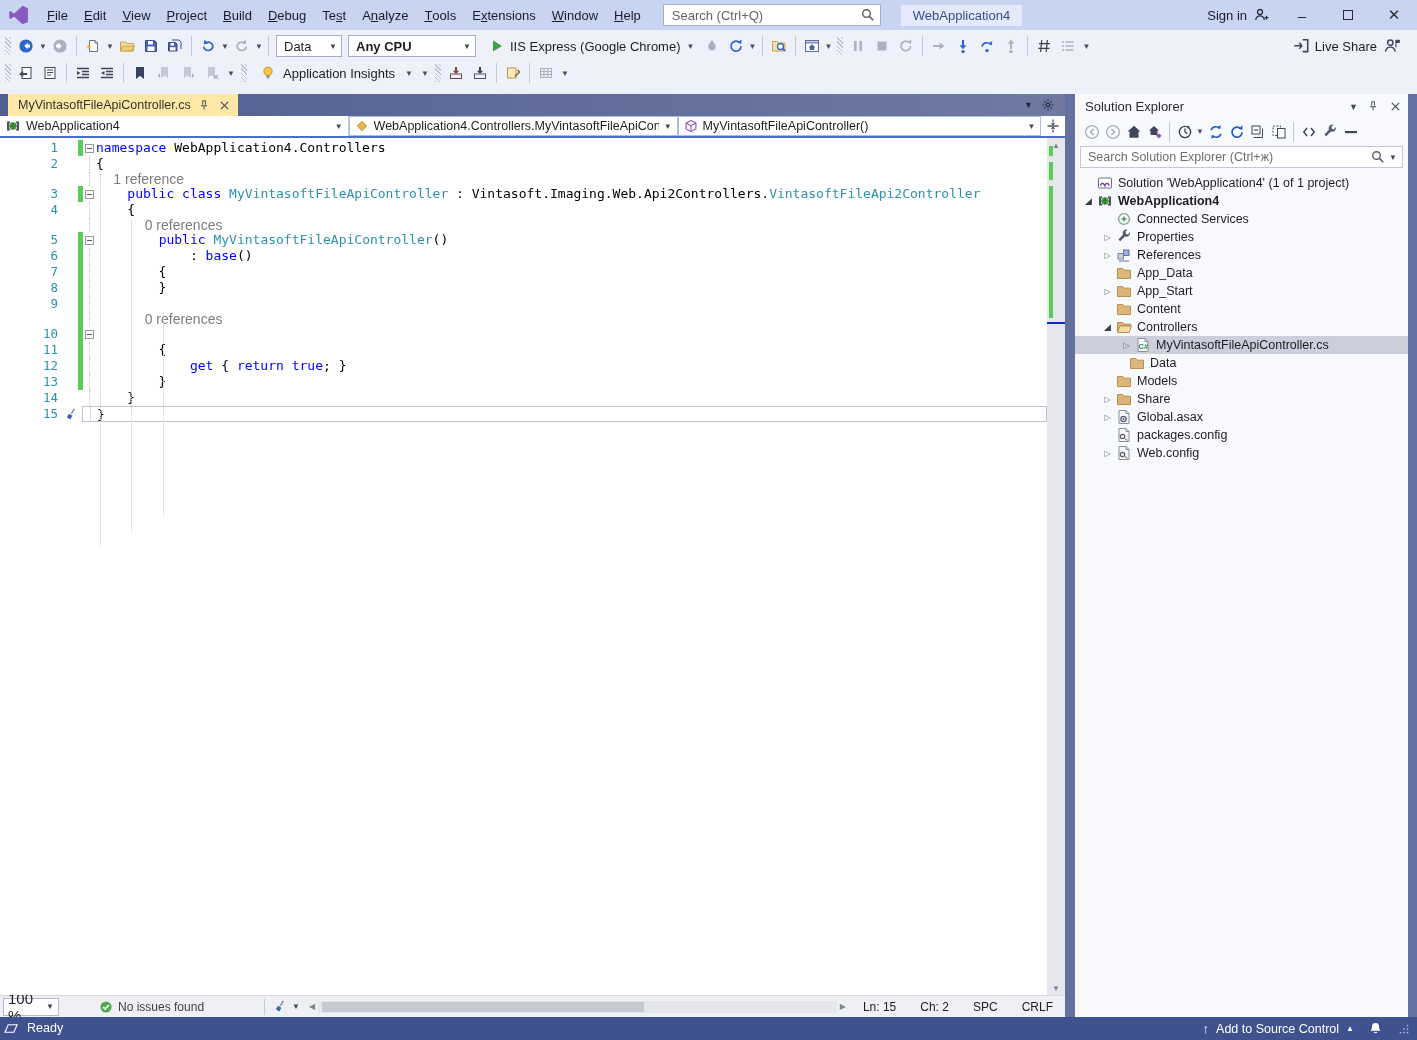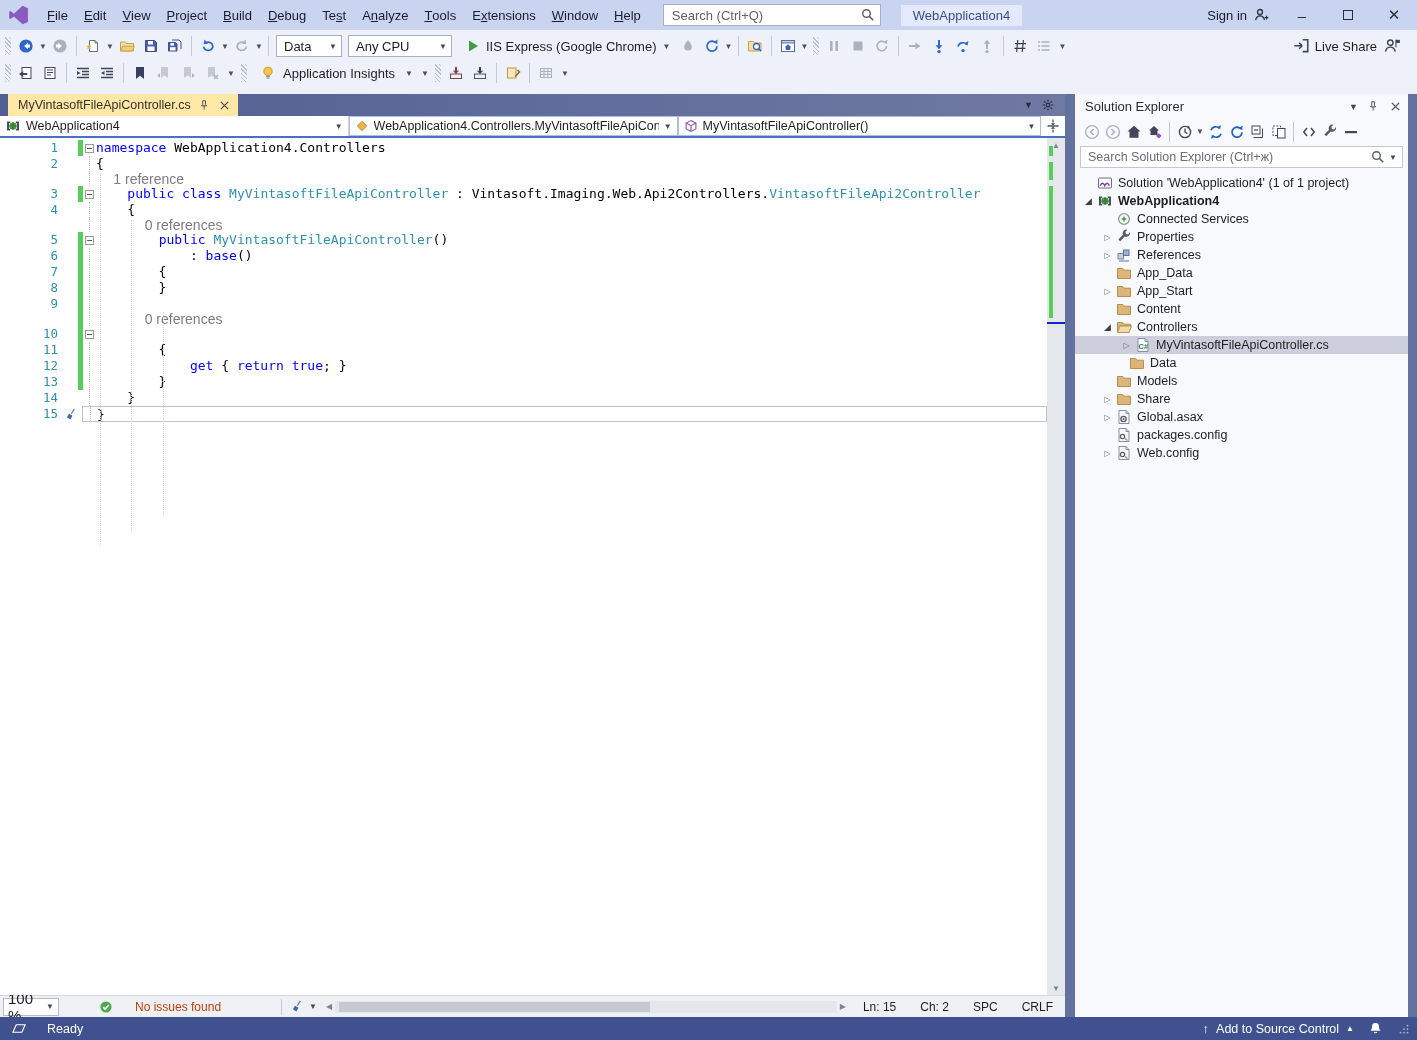--- a/index.html
+++ b/index.html
@@ -87,21 +87,21 @@
   .vscroll { position:absolute; top:0; right:0; bottom:0; width:18px; background:#e6e7eb; }
   .vscroll .arr { position:absolute; left:0; right:0; height:14px; display:flex; align-items:center; justify-content:center; color:#7e8498; font-size:8px; }
   .vscroll .arr.down { bottom:0; }
   .mark-g { position:absolute; left:2px; width:4px; background:#57ce57; }
   .mark-caret { position:absolute; left:0; right:0; height:2px; background:#1526c8; }
 
   
   .ebottom { height:22px; background:#eff0f4; display:flex; align-items:center; flex:0 0 auto; font-size:12px; border-top:1px solid #d4d6e0; }
   .zoomcombo { width:56px; height:18px; background:#fff; border:1px solid #b6bace; margin-left:3px; display:flex; align-items:center; padding:0 4px; }
   .zoomcombo .cv { flex:1; font-size:15px; }
-  .issues { display:flex; align-items:center; gap:22px; margin-left:40px; color:#c2410c; }
+  .issues { display:flex; align-items:center; gap:5px; margin-left:40px; color:#404040; }
   .ebot-sep { width:1px; height:16px; background:#c8cad6; margin:0 8px; }
   .hscroll { flex:1; height:14px; display:flex; align-items:center; margin:0 2px; }
   .hs-arr { color:#7e8498; font-size:8px; width:12px; text-align:center; }
   .hs-track { flex:1; height:12px; background:#e6e7eb; position:relative; }
   .hs-thumb { position:absolute; left:4px; top:1px; bottom:1px; width:62%; background:#c6c8d2; }
   .stat-cell { padding:0 12px; color:#1e1e1e; white-space:nowrap; }
 
   
   .sepanel { flex:1; background:#f7f9fd; border-right:9px solid #63719f; display:flex; flex-direction:column; min-width:0; }
   .se-title { height:25px; display:flex; align-items:center; padding:0 6px 0 10px; color:#2b2b33; font-size:13px; }
@@ -116,21 +116,21 @@
   .trow { height:18px; display:flex; align-items:center; font-size:12.5px; white-space:nowrap; }
   .trow.selected { background:#cccedb; }
   .texp { width:15px; flex:0 0 auto; display:flex; align-items:center; justify-content:center; font-size:8px; }
   .texp.c { color:#727272; } .texp.e { color:#3e3e42; font-size:9px; }
   .ticon { width:17px; height:16px; flex:0 0 auto; display:flex; align-items:center; justify-content:center; }
   .tlabel { margin-left:5px; }
   .trow.bold .tlabel { font-weight:bold; }
 
   
   .statusbar { height:23px; background:#40518f; color:#fff; display:flex; align-items:center; font-size:12.5px; flex:0 0 auto; }
-  .sb-left { display:flex; align-items:center; gap:20px; padding-left:12px; }
+  .sb-left { display:flex; align-items:flex-start; gap:8px; padding-left:4px; }
   .sb-right { margin-left:auto; display:flex; align-items:center; gap:14px; padding-right:6px; }
   .addscc { display:flex; align-items:center; gap:7px; }
   .addscc .up { font-size:13px; } .addscc .caretup { font-size:8px; }
   svg { display:block; }
 </style>
 </head>
 <body>
 
 <div class="window">
 
@@ -258,21 +258,21 @@
               <path d="M11.6 1.6l.6 4.6-4.4-.6z" fill="#a9aebd"></path>
             </svg>
           </span>
         </div>
         <span class="chev">▼</span>
         <div class="sep"></div>
         <div class="combo" style="width: 66px;">
           <span class="cv">Data</span>
           <span class="ca">▼</span>
         </div>
-        <div class="combo" style="width: 104px;">
+        <div class="combo" style="width: 128px; font-weight: bold;">
           <span class="cv">Any CPU</span>
           <span class="ca">▼</span>
         </div>
         <div class="runbtn">
           <span>
             <svg width="16" height="16" viewBox="0 0 16 16">
               <path d="M4 2.5v11l9-5.5z" fill="#3c9e46"></path>
             </svg>
           </span>
           <span class="rlabel">IIS Express (Google Chrome)</span>

